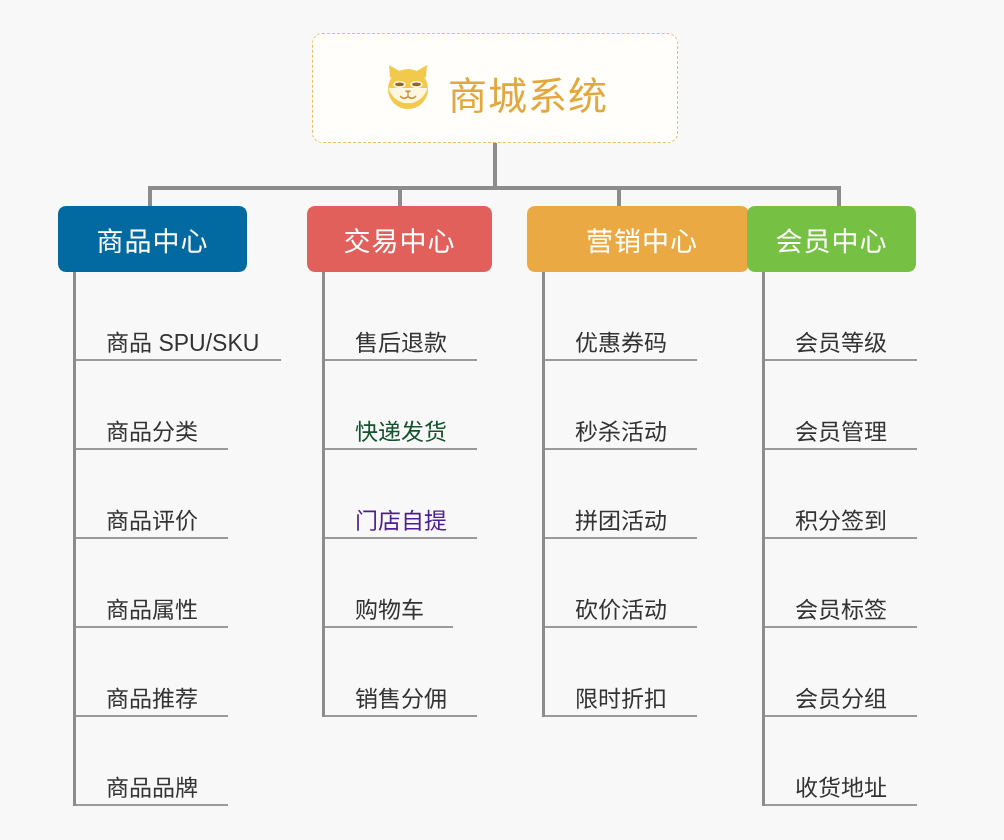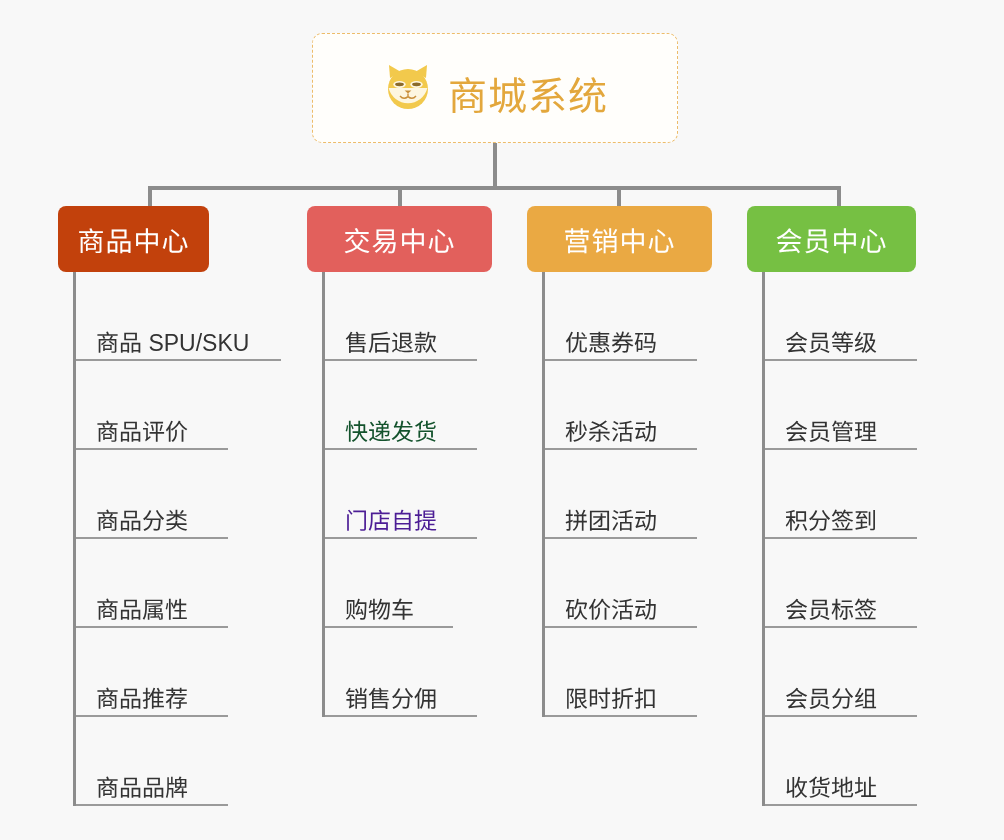--- a/index.html
+++ b/index.html
@@ -85,21 +85,21 @@
     top: 66px;
     border-left: 3px solid #8c8c8c;
     box-sizing: border-box;
   }
   .leaf-item {
     position: relative;
     height: 89px;
     box-sizing: border-box;
     display: flex;
     align-items: flex-end;
-    padding-left: 20px;
+    padding-left: 30px;
     padding-bottom: 6px;
   }
   .leaf-item::after {
     content: "";
     position: absolute;
     left: 0;
     bottom: 0;
     height: 2px;
     background: #9a9a9a;
     width: var(--uw, 160px);
@@ -146,32 +146,32 @@
   </div>
 
   <div class="conn conn-v" style="left: 493px; top: 143px; height: 45px; background: rgb(140, 140, 140);"></div>
   <div class="conn conn-h" style="left: 148px; top: 186px; width: 693px; background: rgb(140, 140, 140);"></div>
   <div class="conn conn-v" style="left: 148px; top: 186px; height: 22px; background: rgb(140, 140, 140);"></div>
   <div class="conn conn-v" style="left: 398px; top: 186px; height: 22px; background: rgb(140, 140, 140);"></div>
   <div class="conn conn-v" style="left: 617px; top: 186px; height: 22px; background: rgb(140, 140, 140);"></div>
   <div class="conn conn-v" style="left: 837px; top: 186px; height: 22px; background: rgb(140, 140, 140);"></div>
 
   <div class="column" style="left:58px;">
-    <div class="cat-header" style="width: 151px; background: #c2410c;">
+    <div class="cat-header" style="width: 189px; background: #0369a1;">
       <span>商品中心</span>
     </div>
     <div class="leaf-list" style="left: 15px; width: 220px; border-left-color: rgb(140, 140, 140);">
       <div class="leaf-item" style="--uw: 205px;">
           <span class="leaf-label" style="color: rgb(51, 51, 51);">商品 SPU/SKU</span>
         </div>
       <div class="leaf-item" style="--uw: 152px;">
+          <span class="leaf-label" style="color: rgb(51, 51, 51);">商品分类</span>
+        </div>
+      <div class="leaf-item" style="--uw: 152px;">
           <span class="leaf-label" style="color: rgb(51, 51, 51);">商品评价</span>
-        </div>
-      <div class="leaf-item" style="--uw: 152px;">
-          <span class="leaf-label" style="color: rgb(51, 51, 51);">商品分类</span>
         </div>
       <div class="leaf-item" style="--uw: 152px;">
           <span class="leaf-label" style="color: rgb(51, 51, 51);">商品属性</span>
         </div>
       <div class="leaf-item" style="--uw: 152px;">
           <span class="leaf-label" style="color: rgb(51, 51, 51);">商品推荐</span>
         </div>
       <div class="leaf-item" style="--uw: 152px;">
           <span class="leaf-label" style="color: rgb(51, 51, 51);">商品品牌</span>
         </div>
@@ -195,21 +195,21 @@
       <div class="leaf-item" style="--uw: 128px;">
           <span class="leaf-label" style="color: rgb(51, 51, 51);">购物车</span>
         </div>
       <div class="leaf-item" style="--uw: 152px;">
           <span class="leaf-label" style="color: rgb(51, 51, 51);">销售分佣</span>
         </div>
     </div>
   </div>
 
   <div class="column" style="left:527px;">
-    <div class="cat-header" style="width: 185px; background: rgb(234, 169, 67);">
+    <div class="cat-header" style="width: 214px; background: rgb(234, 169, 67); padding-left: 8px;">
       <span>营销中心</span>
     </div>
     <div class="leaf-list" style="left: 15px; width: 264px; border-left-color: rgb(140, 140, 140);">
       <div class="leaf-item" style="--uw: 152px;">
           <span class="leaf-label" style="color: rgb(51, 51, 51);">优惠券码</span>
         </div>
       <div class="leaf-item" style="--uw: 152px;">
           <span class="leaf-label" style="color: rgb(51, 51, 51);">秒杀活动</span>
         </div>
       <div class="leaf-item" style="--uw: 152px;">

